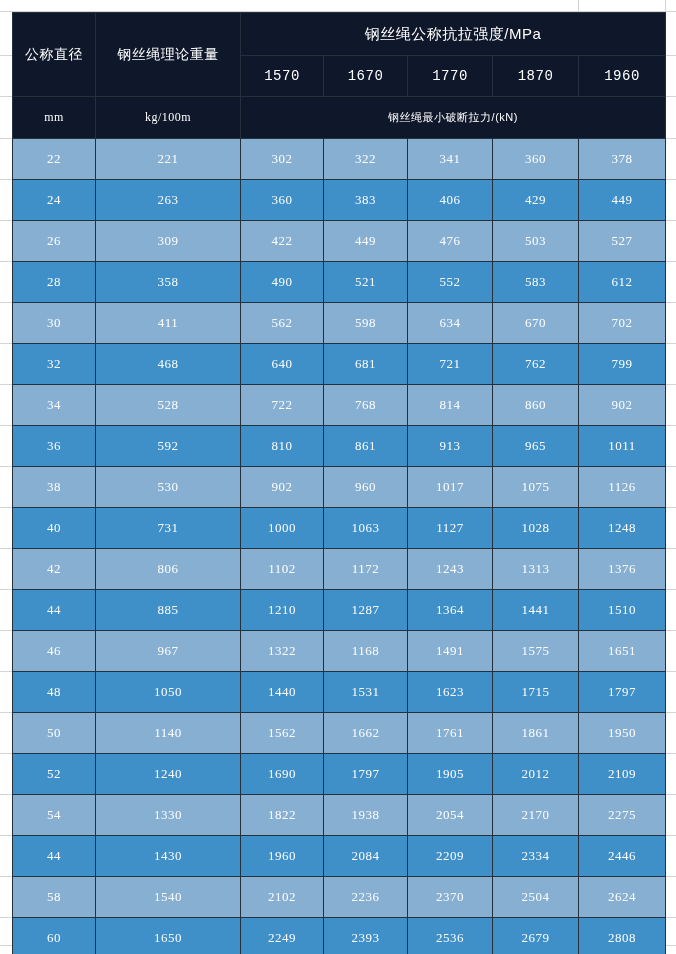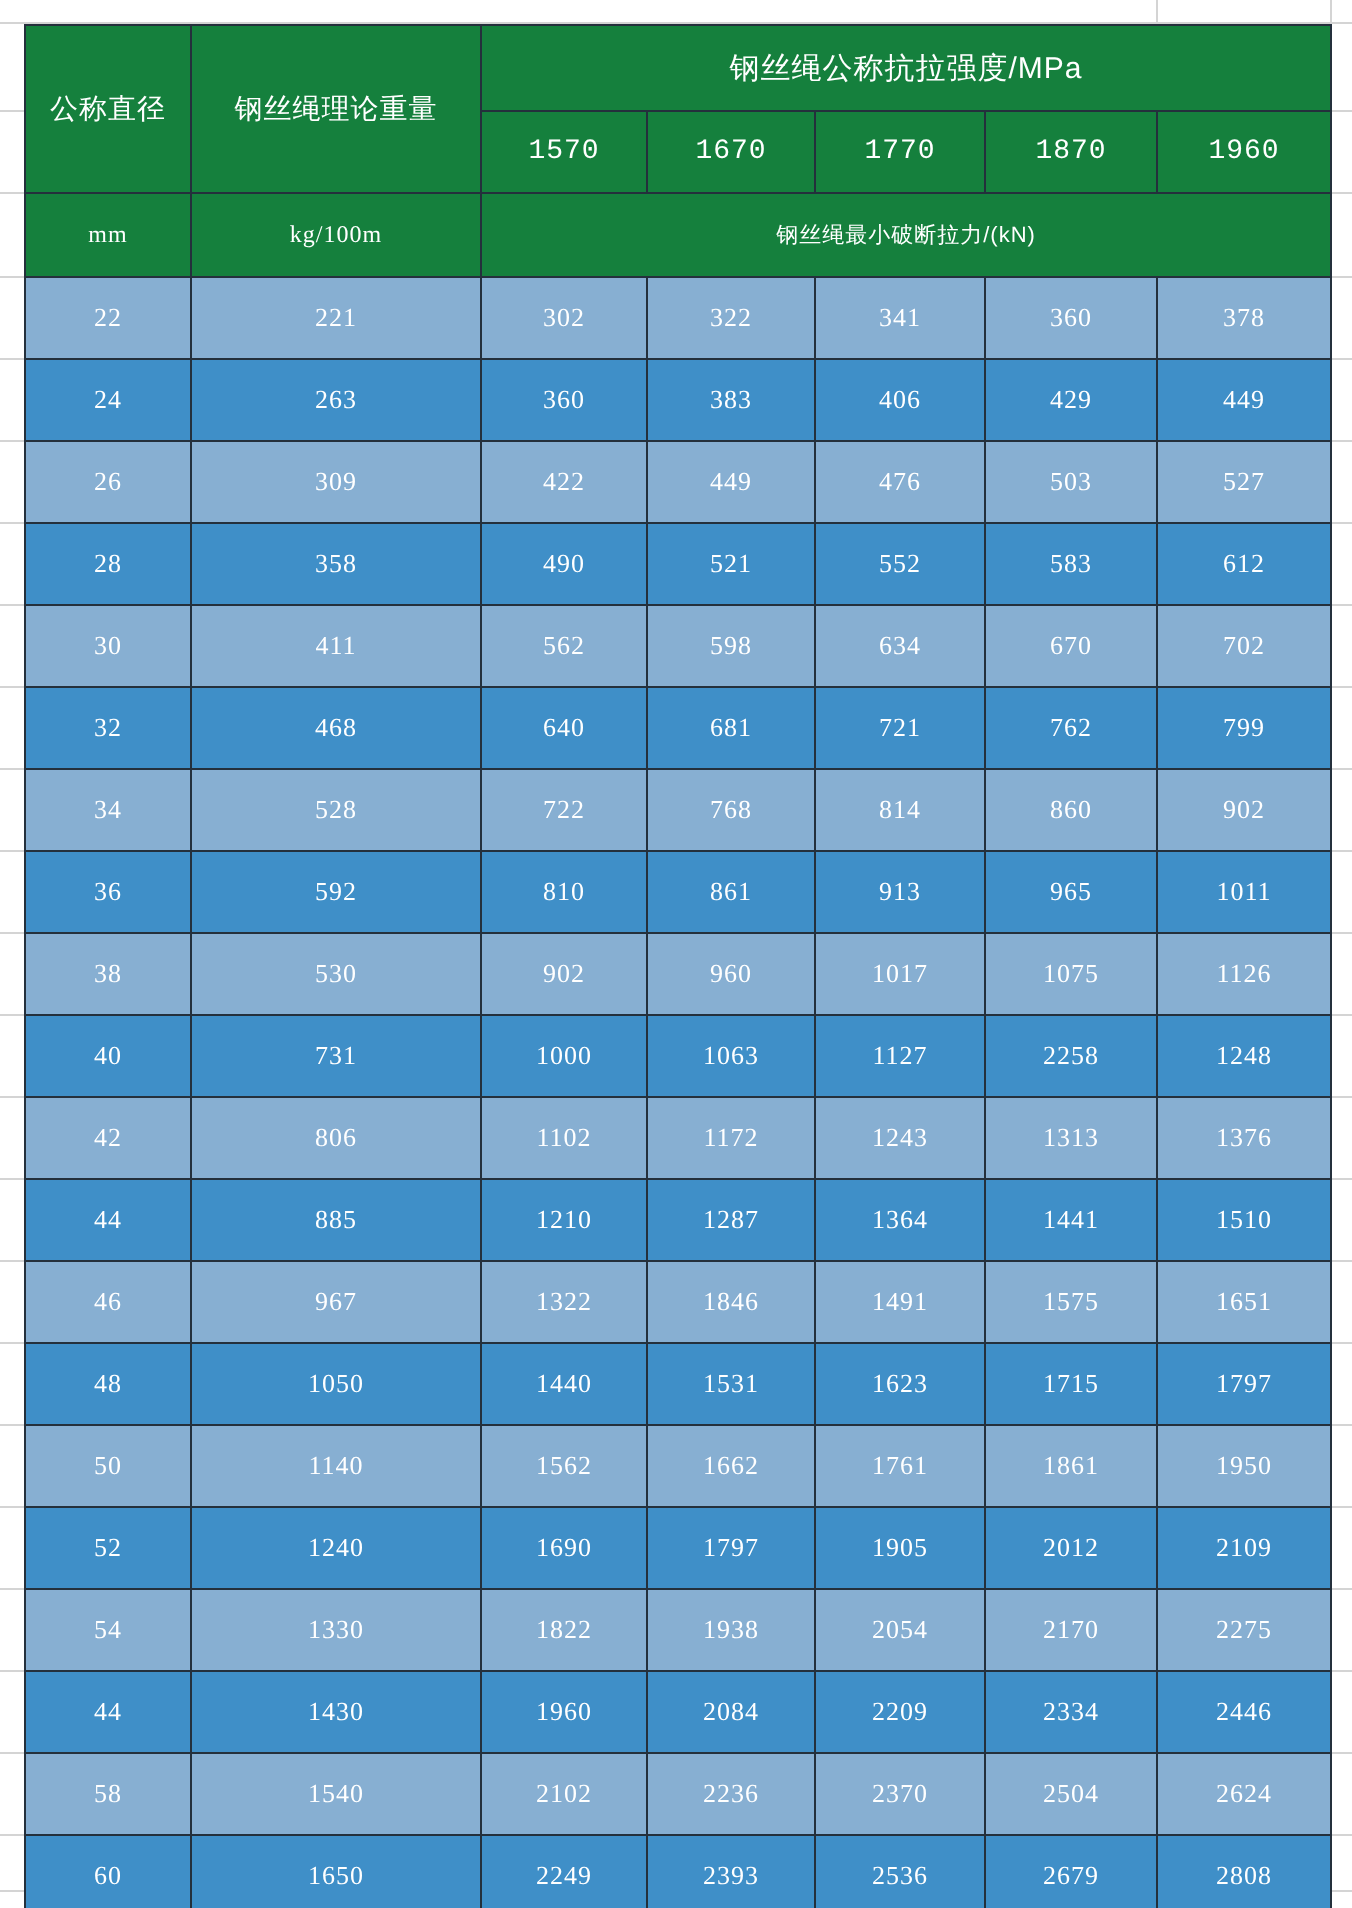--- a/index.html
+++ b/index.html
@@ -61,21 +61,21 @@
   
   col.c-dia    { width: 83px; }
   col.c-weight { width: 145px; }
   col.c-s1     { width: 83px; }
   col.c-s2     { width: 84px; }
   col.c-s3     { width: 85px; }
   col.c-s4     { width: 86px; }
   col.c-s5     { width: 87px; }
 
   .hdr {
-    background: #15803d;
+    background: #0f172a;
     font-size: 14px;
     letter-spacing: 0.5px;
     margin-left: 13px;
   }
   .hdr-top    { height: 43px; }
   .hdr-sub    { height: 41px; }
   .hdr-unit   { height: 42px; }
 
   .hdr-strength-group {
     font-size: 15px;
@@ -245,21 +245,21 @@
           <td>1017</td>
           <td>1075</td>
           <td>1126</td>
         </tr>
         <tr class="data-row row-dark">
           <td>40</td>
           <td>731</td>
           <td>1000</td>
           <td>1063</td>
           <td>1127</td>
-          <td>2258</td>
+          <td>1028</td>
           <td>1248</td>
         </tr>
         <tr class="data-row row-light">
           <td>42</td>
           <td>806</td>
           <td>1102</td>
           <td>1172</td>
           <td>1243</td>
           <td>1313</td>
           <td>1376</td>
@@ -270,21 +270,21 @@
           <td>1210</td>
           <td>1287</td>
           <td>1364</td>
           <td>1441</td>
           <td>1510</td>
         </tr>
         <tr class="data-row row-light">
           <td>46</td>
           <td>967</td>
           <td>1322</td>
-          <td>1846</td>
+          <td>1168</td>
           <td>1491</td>
           <td>1575</td>
           <td>1651</td>
         </tr>
         <tr class="data-row row-dark">
           <td>48</td>
           <td>1050</td>
           <td>1440</td>
           <td>1531</td>
           <td>1623</td>

